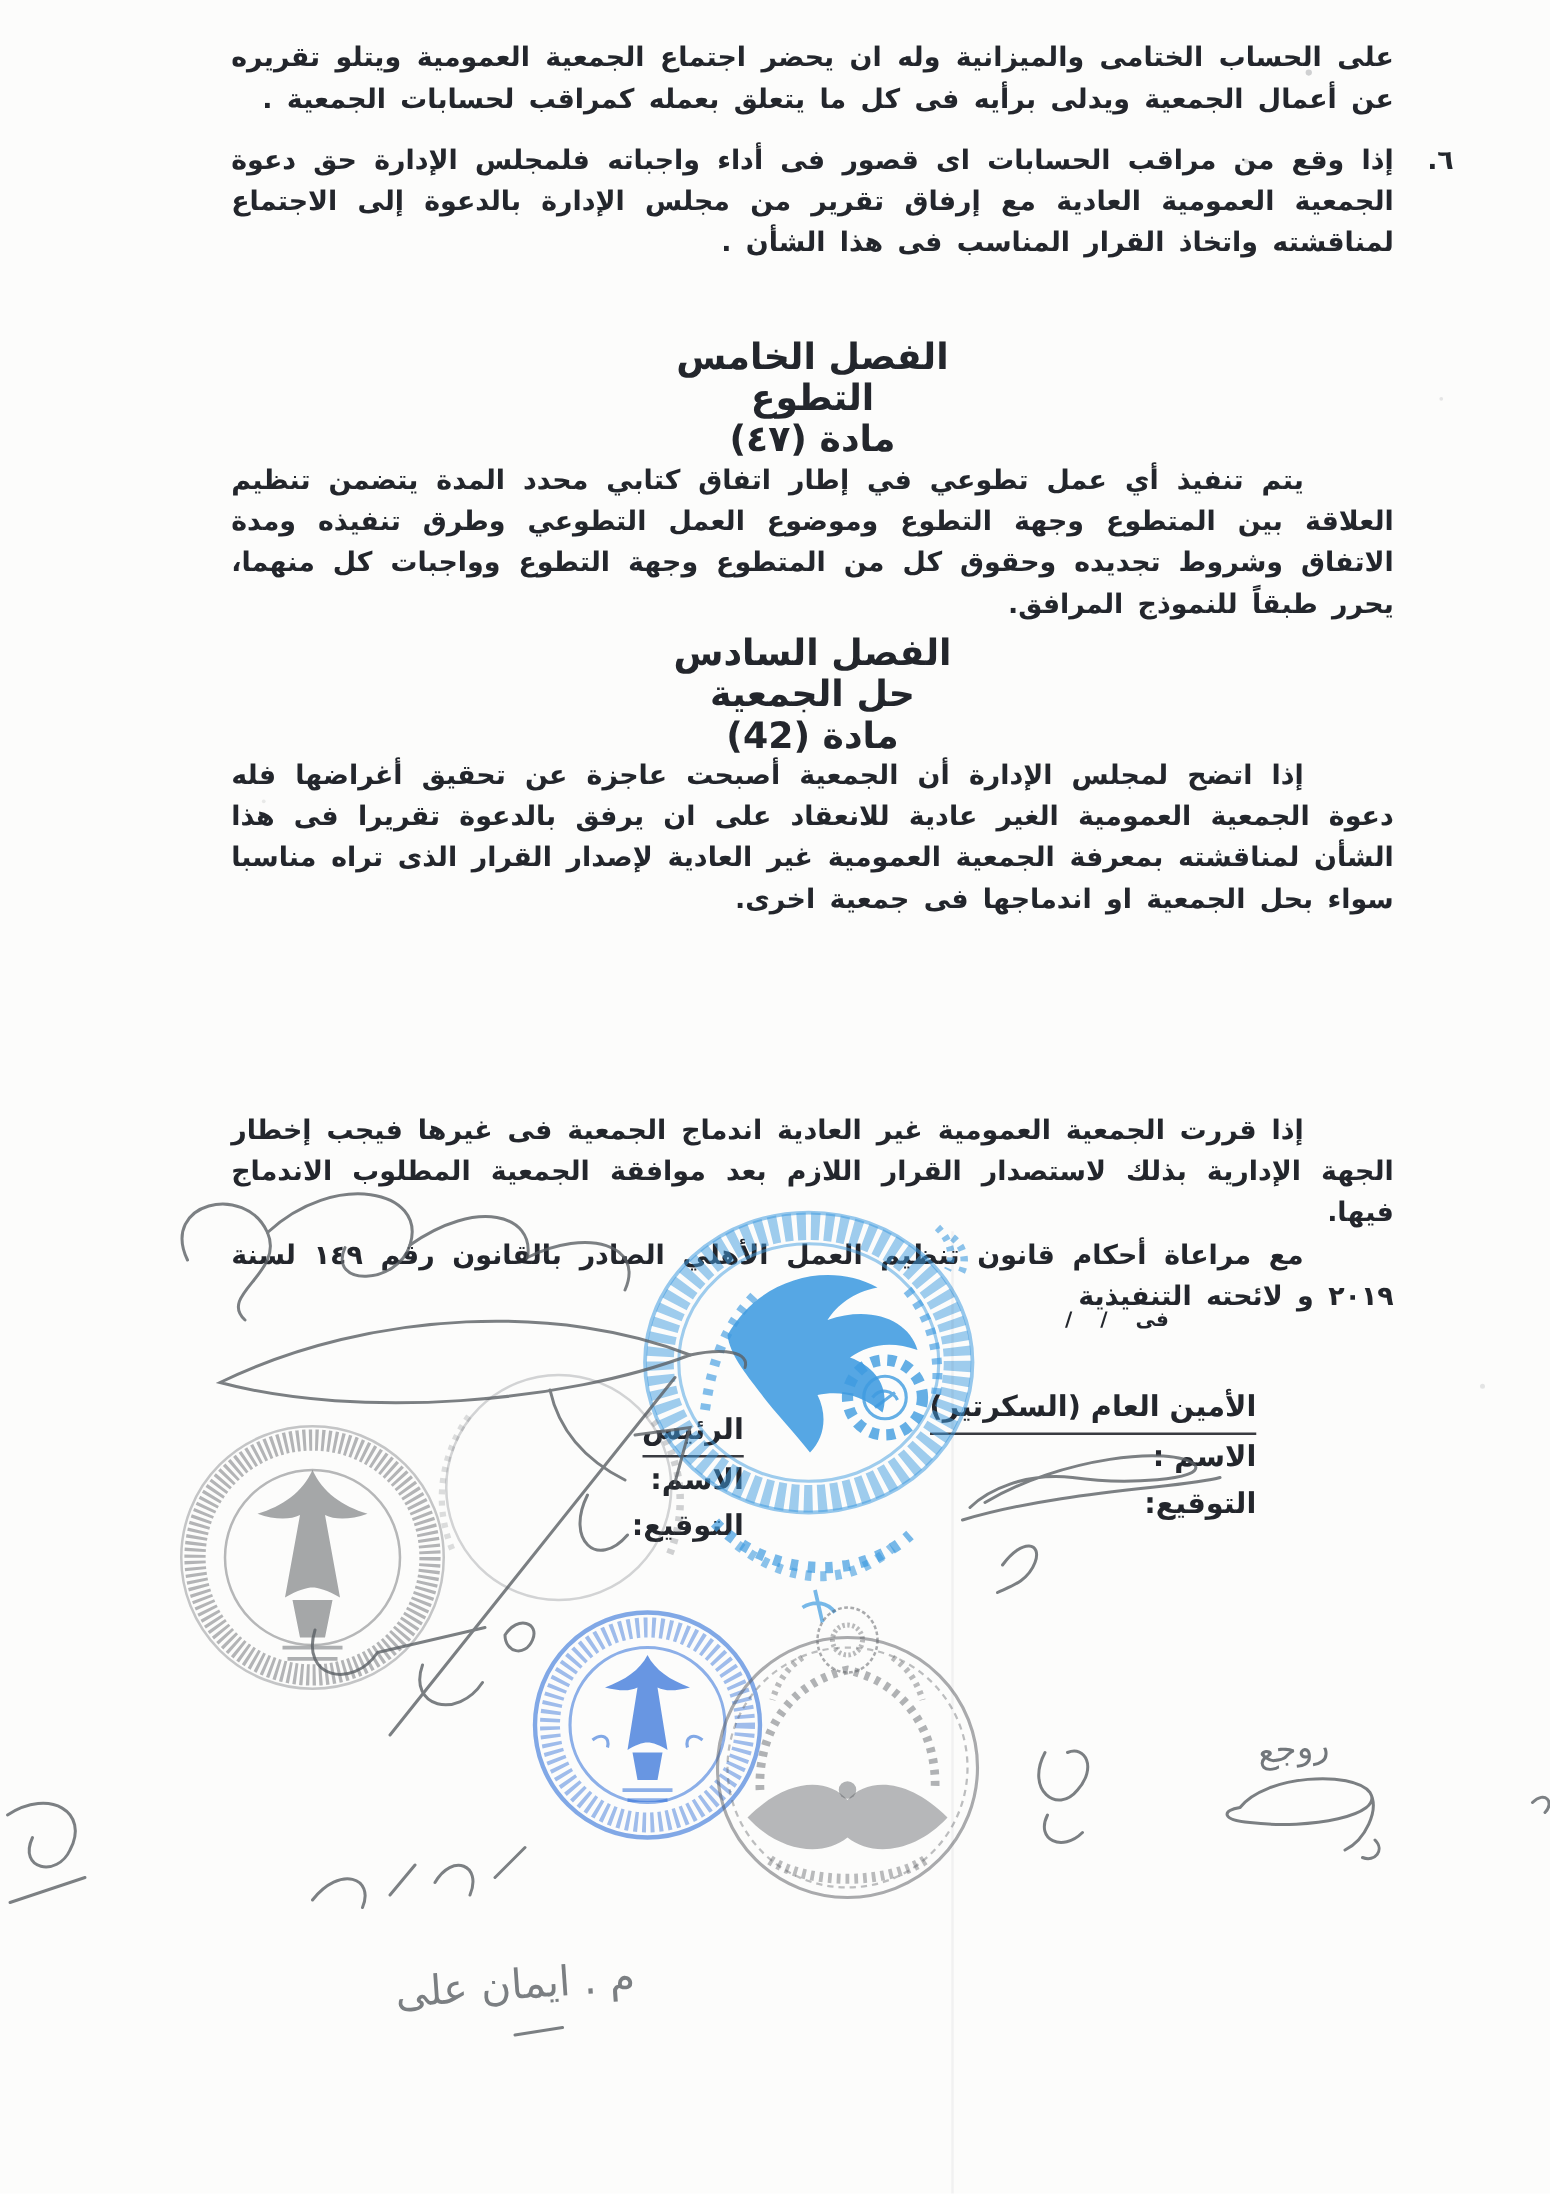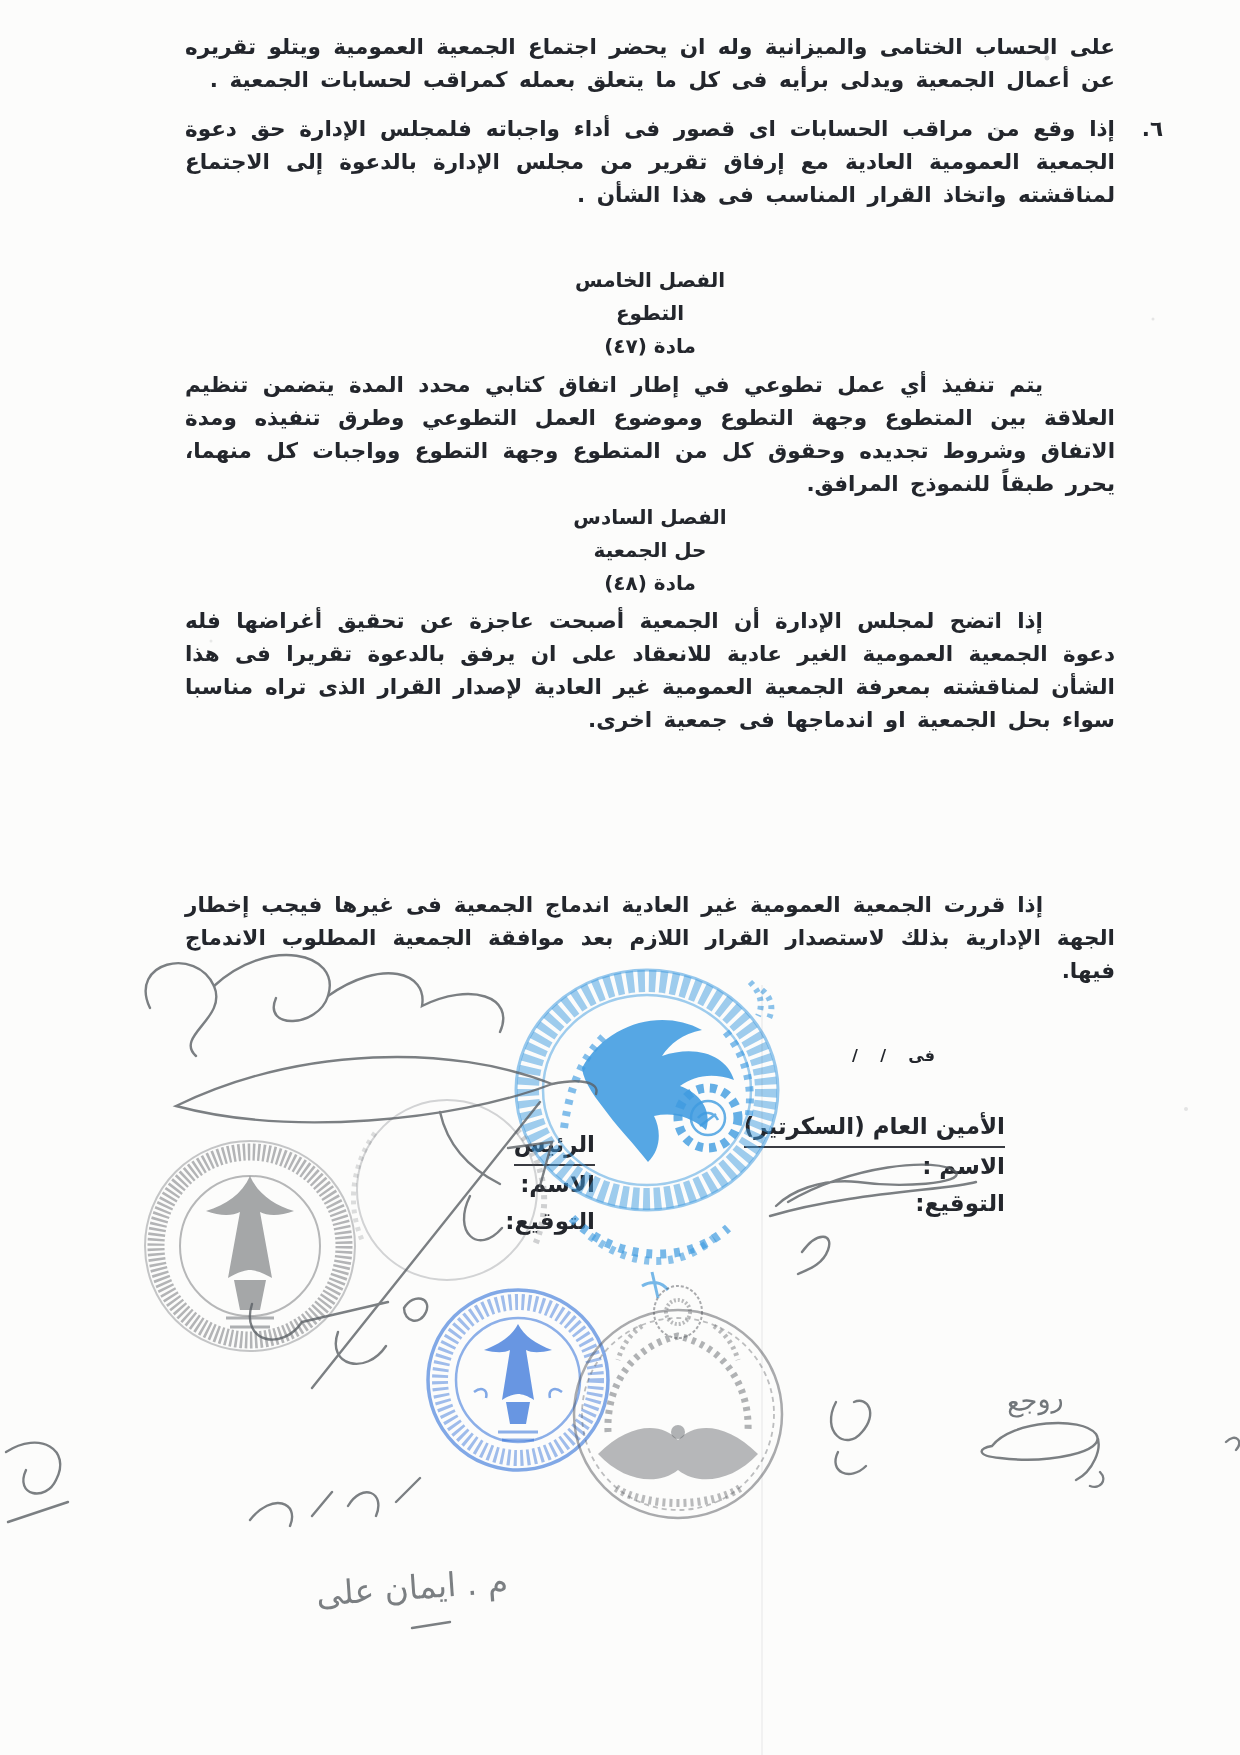--- a/index.html
+++ b/index.html
@@ -14,21 +14,21 @@
   }
   .para{
     position:absolute; right:125px; width:930px;
     font-size:21.5px; font-weight:700; line-height:33px;
     text-align:justify; word-spacing:4px;
   }
   .indent{text-indent:72px;margin-left:42px;}
   .item-num{position:absolute; right:-48px; top:0; text-indent:0;}
   .heading{
     position:absolute; right:125px; width:930px; text-align:center;
-    font-size:20px; font-weight:700;
+    font-size:29px; font-weight:700;
   }
   .dateline{
     position:absolute; right:305px; top:1046px;
     font-size:16px; font-weight:700; white-space:pre;
   }
   .sigblock{position:absolute; font-size:23px; font-weight:700; line-height:37px; text-align:right;}
   .sigblock .title{display:inline-block; border-bottom:2.2px solid rgba(35,38,44,.9); padding-bottom:1px;}
   .sigblock div{white-space:pre;}
   .hw{
     position:absolute; color:var(--ink-grey); font-weight:400; opacity:.85;
@@ -57,25 +57,26 @@
   </div>
 
   <div class="heading" style="top:268px">الفصل الخامس</div>
   <div class="heading" style="top:301px">التطوع</div>
   <div class="heading" style="top:334px">مادة (٤٧)</div>
 
   <div class="para indent" style="top:368px">يتم تنفيذ أي عمل تطوعي في إطار اتفاق كتابي محدد المدة يتضمن تنظيم العلاقة بين المتطوع وجهة التطوع وموضوع العمل التطوعي وطرق تنفيذه ومدة الاتفاق وشروط تجديده وحقوق كل من المتطوع وجهة التطوع وواجبات كل منهما، يحرر طبقاً للنموذج المرافق.</div>
 
   <div class="heading" style="top:505px">الفصل السادس</div>
   <div class="heading" style="top:538px">حل الجمعية</div>
-  <div class="heading" style="top:571px">مادة (٤٨)</div>
+  <div class="heading" style="top:571px">مادة (42)</div>
 
   <div class="para indent" style="top:604px">إذا اتضح لمجلس الإدارة أن الجمعية أصبحت عاجزة عن تحقيق أغراضها فله دعوة الجمعية العمومية الغير عادية للانعقاد على ان يرفق بالدعوة تقريرا فى هذا الشأن لمناقشته بمعرفة الجمعية العمومية غير العادية لإصدار القرار الذى تراه مناسبا سواء بحل الجمعية او اندماجها فى جمعية اخرى.</div>
   <div class="para indent" style="top:888px">إذا قررت الجمعية العمومية غير العادية اندماج الجمعية فى غيرها فيجب إخطار الجهة الإدارية بذلك لاستصدار القرار اللازم بعد موافقة الجمعية المطلوب الاندماج فيها.</div>
 
+  <div class="para indent" style="top:988px">مع مراعاة أحكام قانون تنظيم العمل الأهلي الصادر بالقانون رقم ١٤٩ لسنة ٢٠١٩ و لائحته التنفيذية</div>
 
   <div class="dateline">فى    /    /</div>
 
   <div class="sigblock" style="top:1108px; right:235px;">
     <div><span class="title">الأمين العام (السكرتير)</span></div>
     <div>الاسم :</div>
     <div>التوقيع:</div>
   </div>
 
   <div class="sigblock" style="top:1126px; right:645px;margin-left:21px;">

